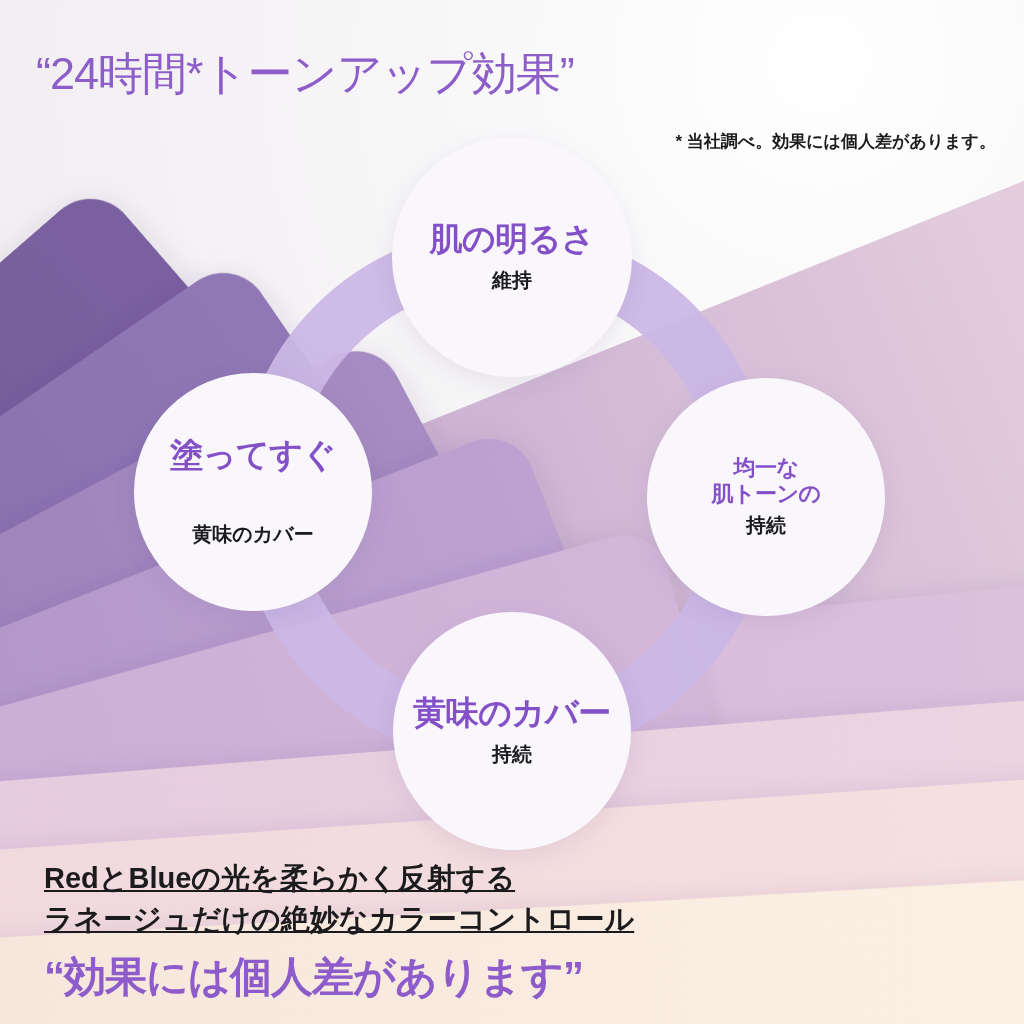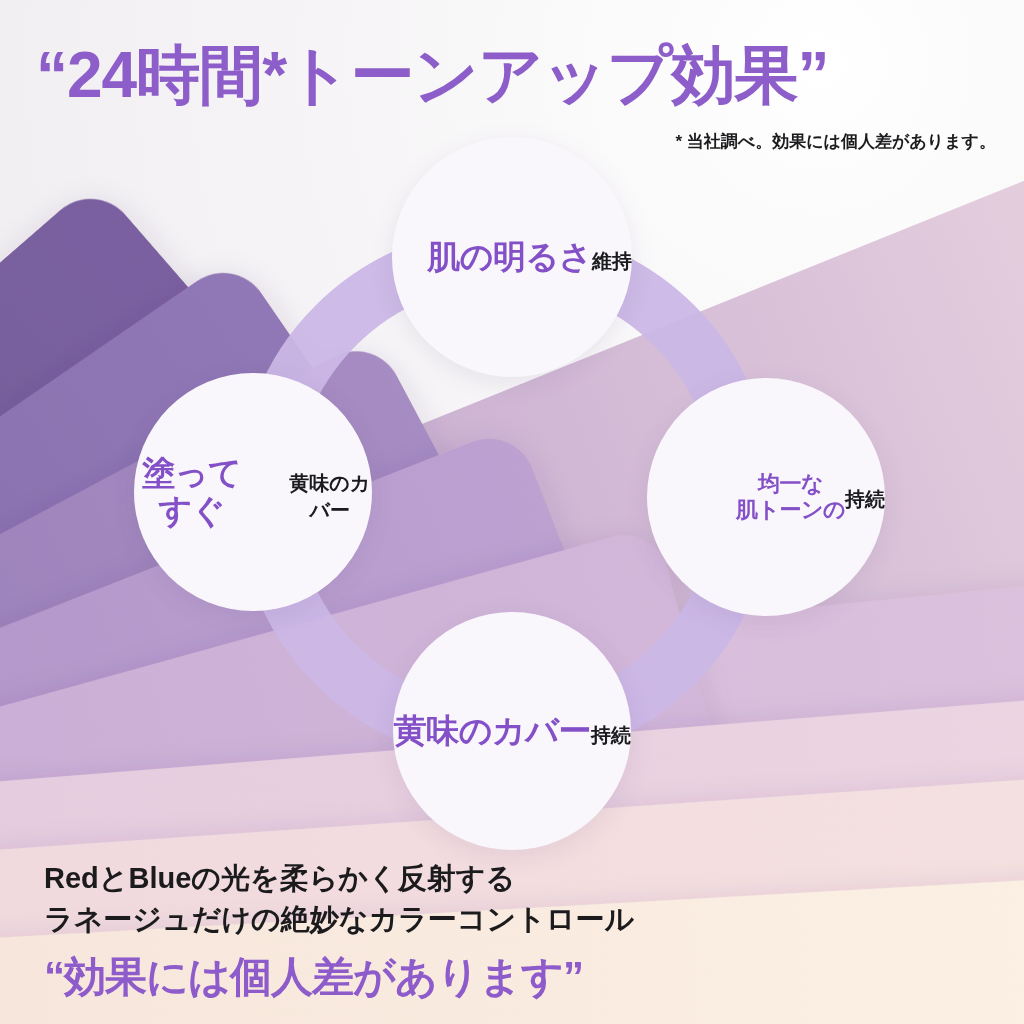--- a/index.html
+++ b/index.html
@@ -13,45 +13,45 @@
     background:radial-gradient(circle at 80% 6%, #ffffff 0%, #f5f3f5 45%, #ebe8ec 100%);
   }
   #fan{position:absolute;left:0;top:0;width:1024px;height:1024px;}
   .ring{
     position:absolute;left:237px;top:227px;width:536px;height:536px;
     box-sizing:border-box;border:57px solid var(--ring,#cbb7e6);
     border-radius:50%;opacity:.95;
   }
   .node{
     position:absolute;background:var(--node-fill,#f9f7fc);border-radius:50%;
-    display:flex;flex-direction:row;align-items:center;justify-content:flex-end;
+    display:flex;flex-direction:column;align-items:center;justify-content:center;
     text-align:center;
     box-shadow:0 6px 24px rgba(90,64,130,.10);
   }
   .node .headline{
     color:var(--headline-accent,#8450c8);font-weight:800;font-size:33px;
     line-height:1.16;white-space:pre-line;letter-spacing:-.5px;
   }
   .node .sub{color:var(--text-dark,#1b1b1d);font-weight:600;font-size:20px;margin-top:9px;}
   #node-top{left:392px;top:137px;width:240px;height:240px;}
   #node-left{left:134px;top:373px;width:238px;height:238px;gap:38px;}
   #node-right{left:647px;top:378px;width:238px;height:238px;}
   #node-bottom{left:393px;top:612px;width:238px;height:238px;}
   #node-right .headline{font-size:22px;}
   #node-right .sub{margin-top:5px;}
   .title{
-    position:absolute;left:36px;top:32px;font-size:64px;font-weight:700;
+    position:absolute;left:36px;top:44px;font-size:45px;font-weight:400;
     color:var(--title-accent,#8d5ec9);letter-spacing:-1px;white-space:nowrap;
   }
   .disclaimer{
     position:absolute;right:28px;top:130px;font-size:17px;font-weight:700;
     color:var(--text-dark,#1b1b1d);
   }
   .footer{position:absolute;left:44px;top:858px;}
-  .f-line{font-size:29px;font-weight:700;color:var(--text-dark,#1b1b1d);line-height:1.40;white-space:nowrap;}
+  .f-line{font-size:29px;font-weight:700;color:var(--text-dark,#1b1b1d);line-height:1.40;white-space:nowrap;text-decoration:underline;}
   .tagline{
     font-size:42px;font-weight:800;color:var(--tagline-accent,#8d5bca);
     margin-top:10px;letter-spacing:-1px;white-space:nowrap;
   }
 </style>
 </head>
 <body>
 
 <div class="page">
 

